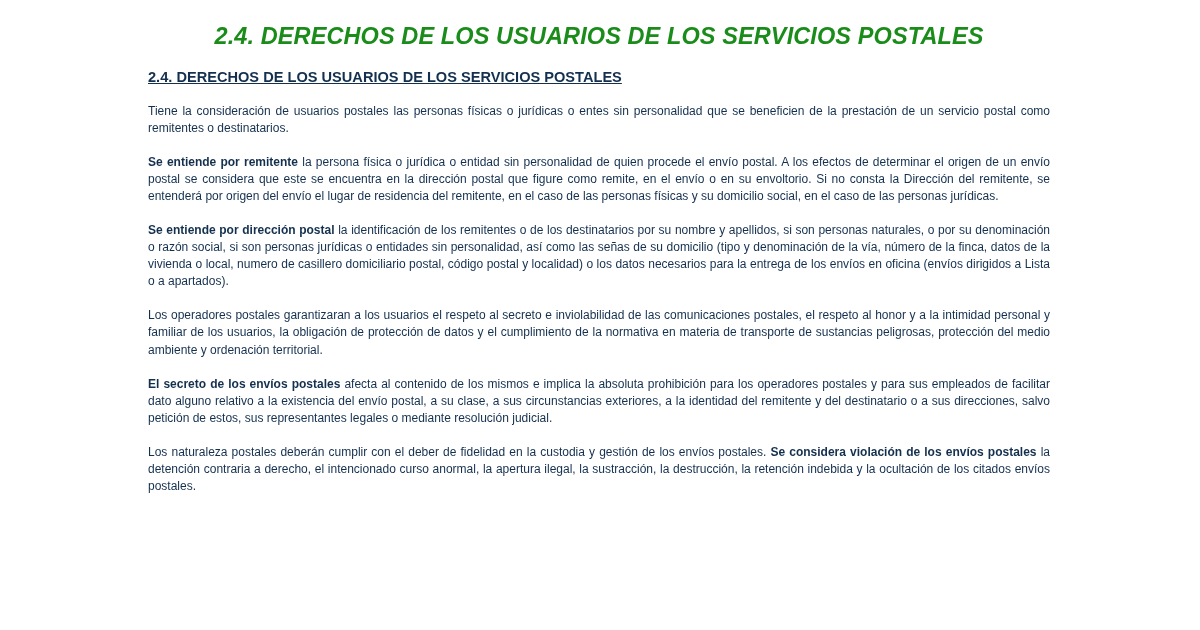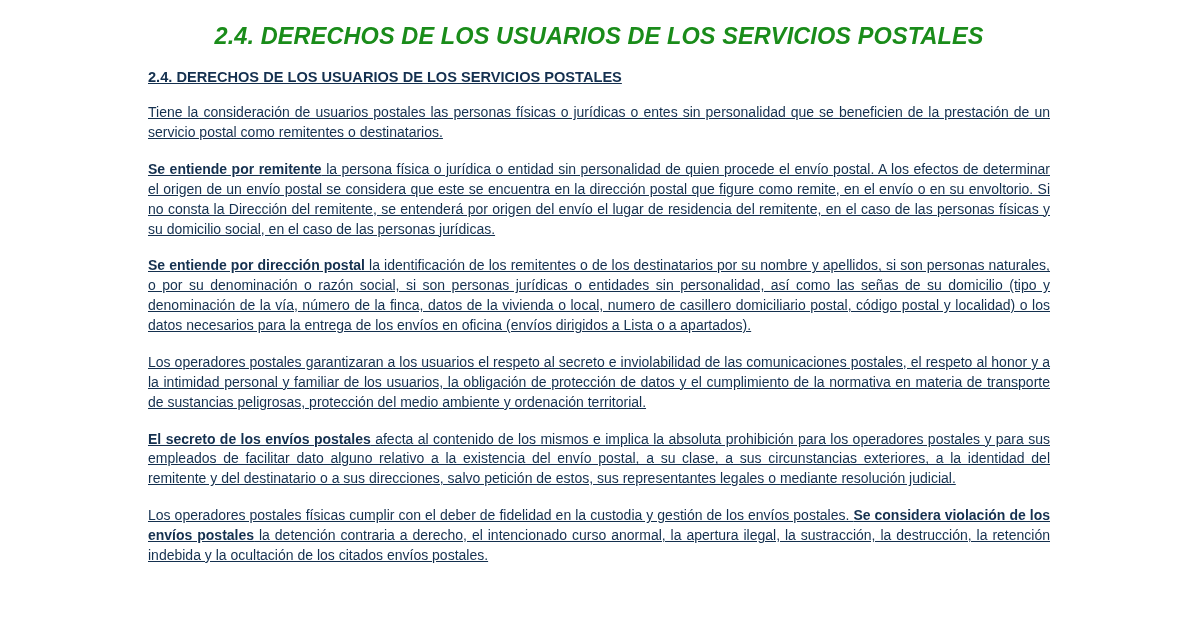--- a/index.html
+++ b/index.html
@@ -34,25 +34,24 @@
   .section-heading {
     font-weight: bold;
     font-size: 14.6px;
     color: #14304f;
     text-decoration: underline;
     margin: 0 0 16px 0;
     line-height: 1.3;
   }
   p.para {
     margin: 0 0 17px 0;
-    font-size: 14px;
+    font-size: 12px;
     line-height: 1.42;
     text-align: justify;
     color: #14304f;
-    text-decoration: underline;
   }
   p.para:last-child {
     margin-bottom: 0;
   }
   .b {
     font-weight: bold;
   }
 </style>
 </head>
 <body>
@@ -78,16 +77,16 @@
   <p class="para">
     <span>Los operadores postales garantizaran a los usuarios el respeto al secreto e inviolabilidad de las comunicaciones postales, el respeto al honor y a la intimidad personal y familiar de los usuarios, la obligación de protección de datos y el cumplimiento de la normativa en materia de transporte de sustancias peligrosas, protección del medio ambiente y ordenación territorial.</span>
   </p>
 
   <p class="para">
     <span class="b">El secreto de los envíos postales</span><span> afecta al contenido de los mismos e implica la absoluta prohibición para los operadores postales y para sus empleados de facilitar dato alguno relativo a la existencia del envío postal, a su clase, a sus circunstancias exteriores, a la identidad del remitente y del destinatario o a sus direcciones, salvo petición de estos, sus representantes legales o mediante resolución judicial.</span>
   </p>
 
 
   <p class="para">
-    <span>Los operadores postales físicas cumplir con el deber de fidelidad en la custodia y gestión de los envíos postales. </span><span class="b">Se considera violación de los envíos postales</span><span> la detención contraria a derecho, el intencionado curso anormal, la apertura ilegal, la sustracción, la destrucción, la retención indebida y la ocultación de los citados envíos postales.</span>
+    <span>Los naturaleza postales deberán cumplir con el deber de fidelidad en la custodia y gestión de los envíos postales. </span><span class="b">Se considera violación de los envíos postales</span><span> la detención contraria a derecho, el intencionado curso anormal, la apertura ilegal, la sustracción, la destrucción, la retención indebida y la ocultación de los citados envíos postales.</span>
   </p>
 
 </div>
 
 </body></html>

